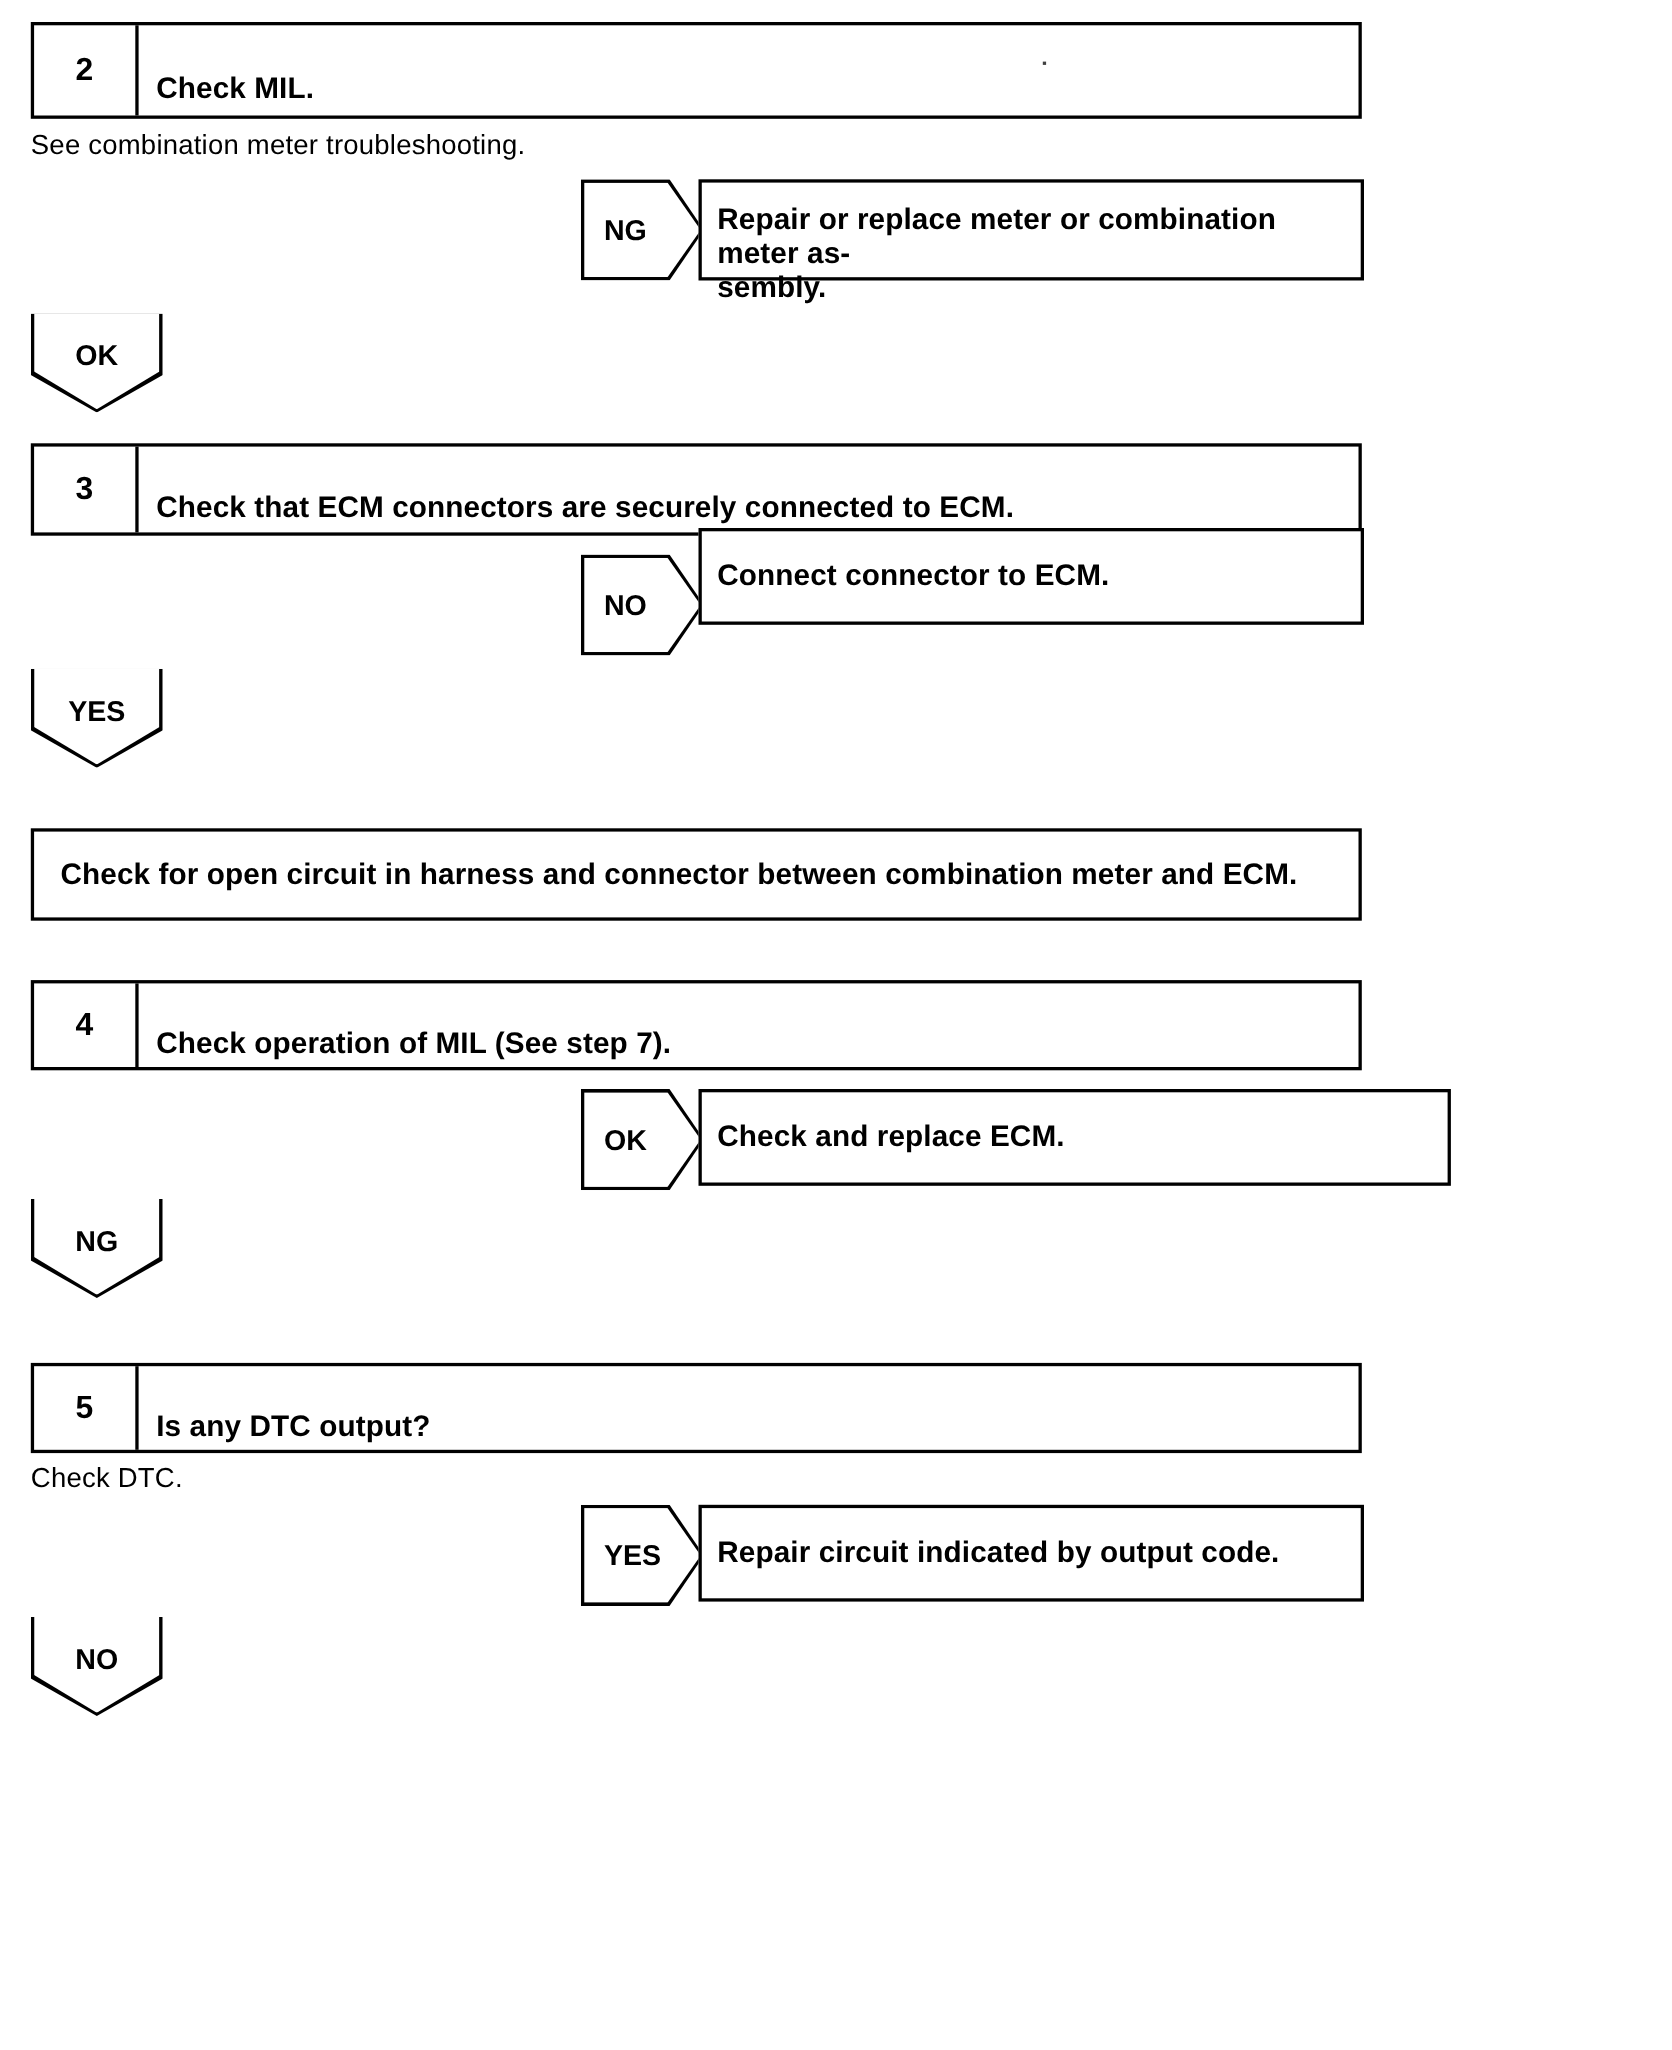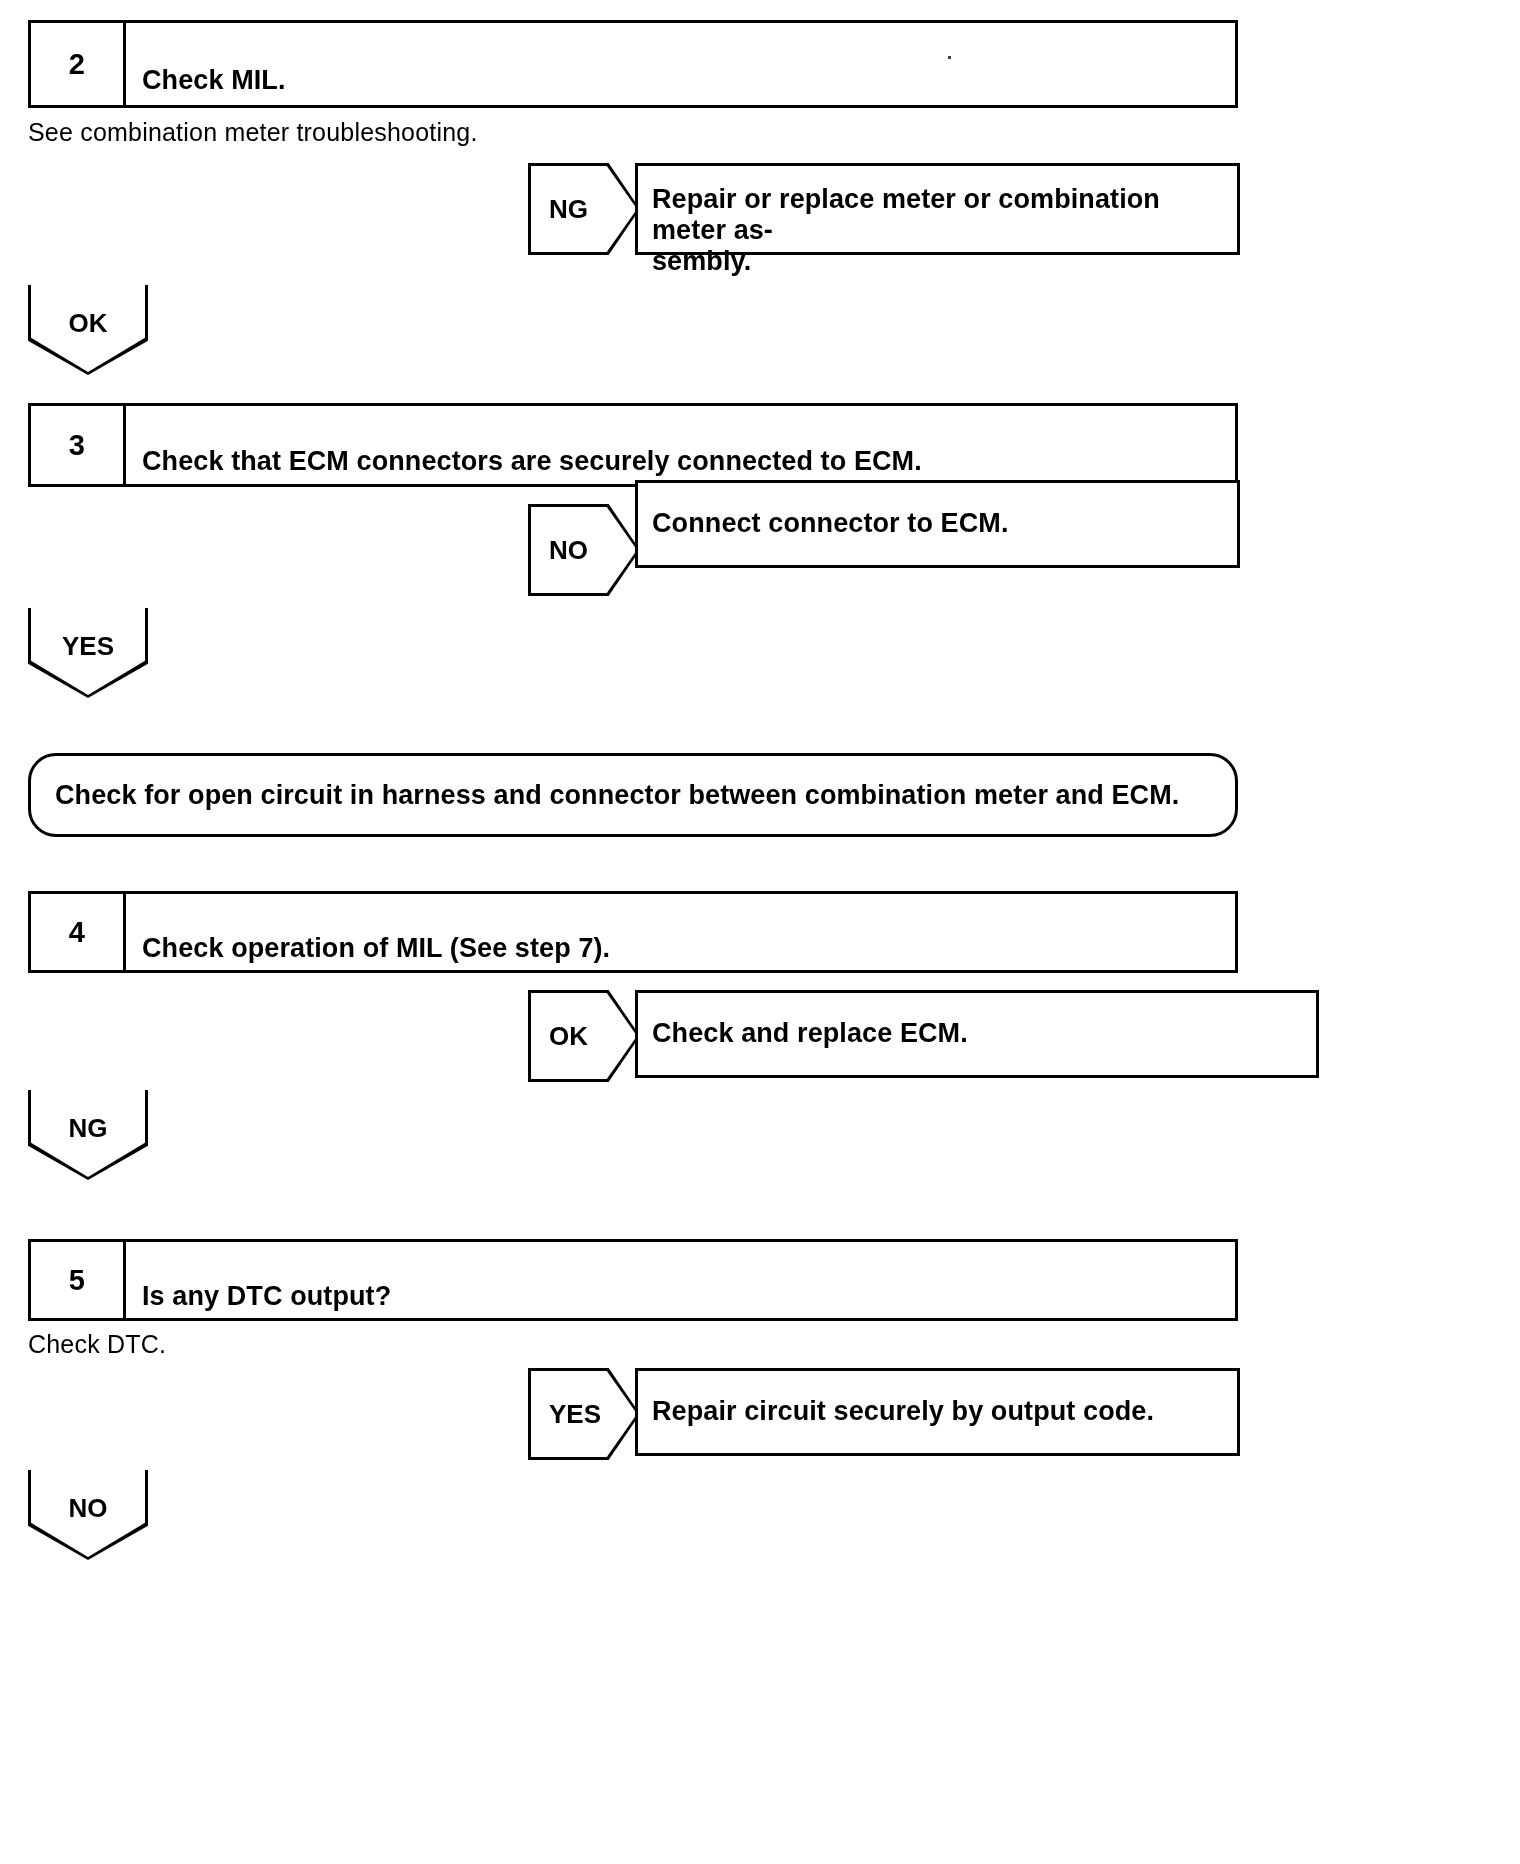--- a/index.html
+++ b/index.html
@@ -179,21 +179,21 @@
     <div class="branch-h-inner">NO</div>
   </div>
   <div class="result-box" style="left:635px; top:480px; width:605px; height:88px;">
     <span>Connect connector to ECM.</span>
   </div>
 
   <div class="branch-v" style="left:28px; top:608px;">
     <div class="branch-v-inner">YES</div>
   </div>
 
-  <div class="wide-box" style="left:28px; top:753px; width:1210px; height:84px;border-radius:28px;">
+  <div class="wide-box" style="left:28px; top:753px; width:1210px; height:84px;">
     <span>Check for open circuit in harness and connector between combination meter and ECM.</span>
   </div>
 
   <div class="step-box" style="left:28px; top:891px; width:1210px; height:82px;">
     <div class="step-num">4</div>
     <div class="step-title">Check operation of MIL (See step 7).</div>
   </div>
 
   <div class="branch-h" style="left:528px; top:990px;">
     <div class="branch-h-inner">OK</div>
@@ -210,20 +210,20 @@
     <div class="step-num">5</div>
     <div class="step-title">Is any DTC output?</div>
   </div>
 
   <div class="note" style="left:28px; top:1330px;">Check DTC.</div>
 
   <div class="branch-h" style="left:528px; top:1368px;">
     <div class="branch-h-inner">YES</div>
   </div>
   <div class="result-box" style="left:635px; top:1368px; width:605px; height:88px;">
-    <span>Repair circuit securely by output code.</span>
+    <span>Repair circuit indicated by output code.</span>
   </div>
 
   <div class="branch-v" style="left:28px; top:1470px;">
     <div class="branch-v-inner">NO</div>
   </div>
 
 </div>
 
 </body></html>

